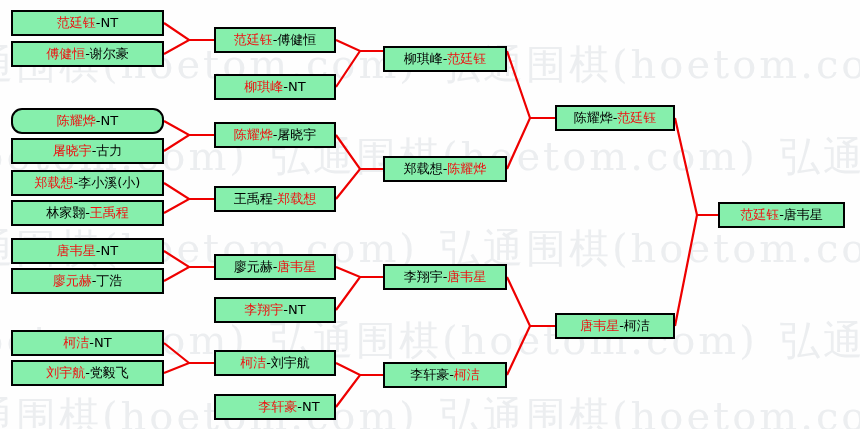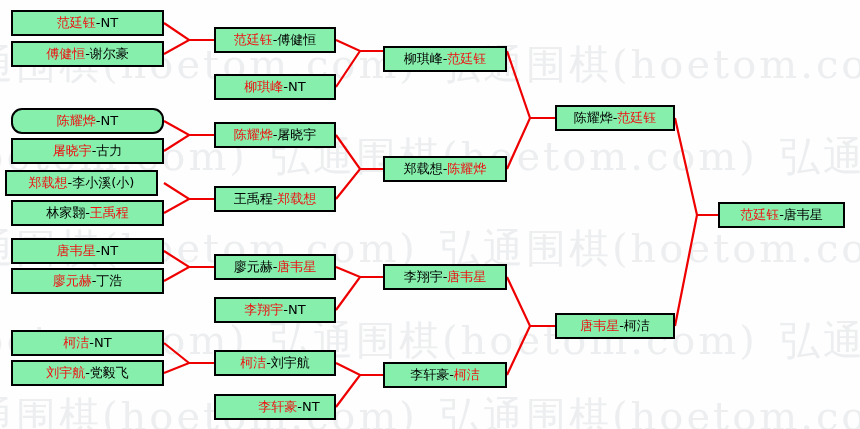--- a/index.html
+++ b/index.html
@@ -114,21 +114,21 @@
       <polyline points="507,375 530,326 555,326" fill="none" stroke="#ee0000" stroke-width="2.2"></polyline>
       <polyline points="675,118 697,215 718,215" fill="none" stroke="#ee0000" stroke-width="2.2"></polyline>
       <polyline points="675,326 697,215 718,215" fill="none" stroke="#ee0000" stroke-width="2.2"></polyline>
     </svg>
 
   <div id="boxes-layer">
       <div class="match-box col1" style="top: 10px; left: 11px;"><span class="p-win">范廷钰</span><span class="sep">-</span><span class="p-lose">NT</span></div>
       <div class="match-box col1" style="top: 41px; left: 11px;"><span class="p-win">傅健恒</span><span class="sep">-</span><span class="p-lose">谢尔豪</span></div>
       <div class="match-box col1" style="top: 108px; left: 11px; border-radius: 11px;"><span class="p-win">陈耀烨</span><span class="sep">-</span><span class="p-lose">NT</span></div>
       <div class="match-box col1" style="top: 138px; left: 11px;"><span class="p-win">屠晓宇</span><span class="sep">-</span><span class="p-lose">古力</span></div>
-      <div class="match-box col1" style="top: 170px; left: 5px;"><span class="p-win">郑载想</span><span class="sep">-</span><span class="p-lose">李小溪(小)</span></div>
+      <div class="match-box col1" style="top: 170px; left: 11px;"><span class="p-win">郑载想</span><span class="sep">-</span><span class="p-lose">李小溪(小)</span></div>
       <div class="match-box col1" style="top: 200px; left: 11px;"><span class="p-lose">林家翾</span><span class="sep">-</span><span class="p-win">王禹程</span></div>
       <div class="match-box col1" style="top: 238px; left: 11px;"><span class="p-win">唐韦星</span><span class="sep">-</span><span class="p-lose">NT</span></div>
       <div class="match-box col1" style="top: 268px; left: 11px;"><span class="p-win">廖元赫</span><span class="sep">-</span><span class="p-lose">丁浩</span></div>
       <div class="match-box col1" style="top: 330px; left: 11px;"><span class="p-win">柯洁</span><span class="sep">-</span><span class="p-lose">NT</span></div>
       <div class="match-box col1" style="top: 360px; left: 11px;"><span class="p-win">刘宇航</span><span class="sep">-</span><span class="p-lose">党毅飞</span></div>
       <div class="match-box col2" style="top: 27px; left: 214px;"><span class="p-win">范廷钰</span><span class="sep">-</span><span class="p-lose">傅健恒</span></div>
       <div class="match-box col2" style="top: 74px; left: 214px;"><span class="p-win">柳琪峰</span><span class="sep">-</span><span class="p-lose">NT</span></div>
       <div class="match-box col2" style="top: 122px; left: 214px;"><span class="p-win">陈耀烨</span><span class="sep">-</span><span class="p-lose">屠晓宇</span></div>
       <div class="match-box col2" style="top: 186px; left: 214px;"><span class="p-lose">王禹程</span><span class="sep">-</span><span class="p-win">郑载想</span></div>
       <div class="match-box col2" style="top: 254px; left: 214px;"><span class="p-lose">廖元赫</span><span class="sep">-</span><span class="p-win">唐韦星</span></div>

